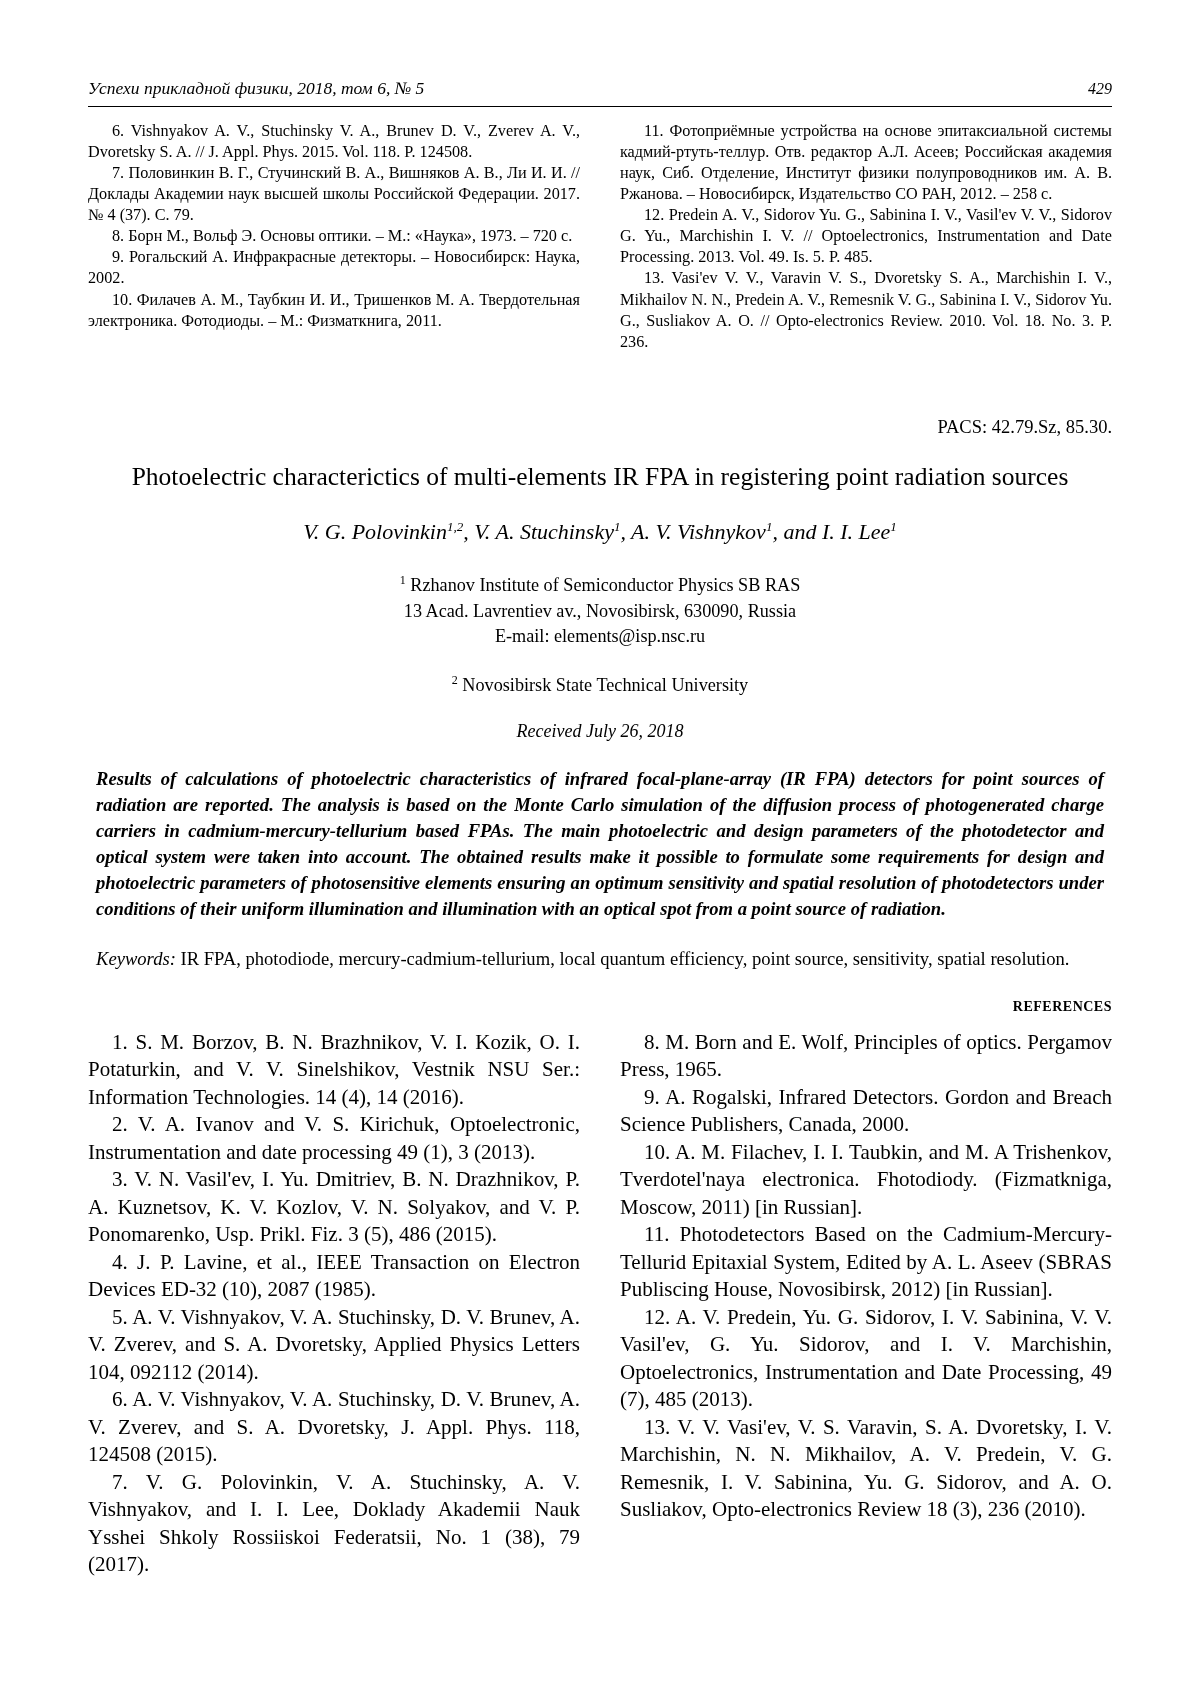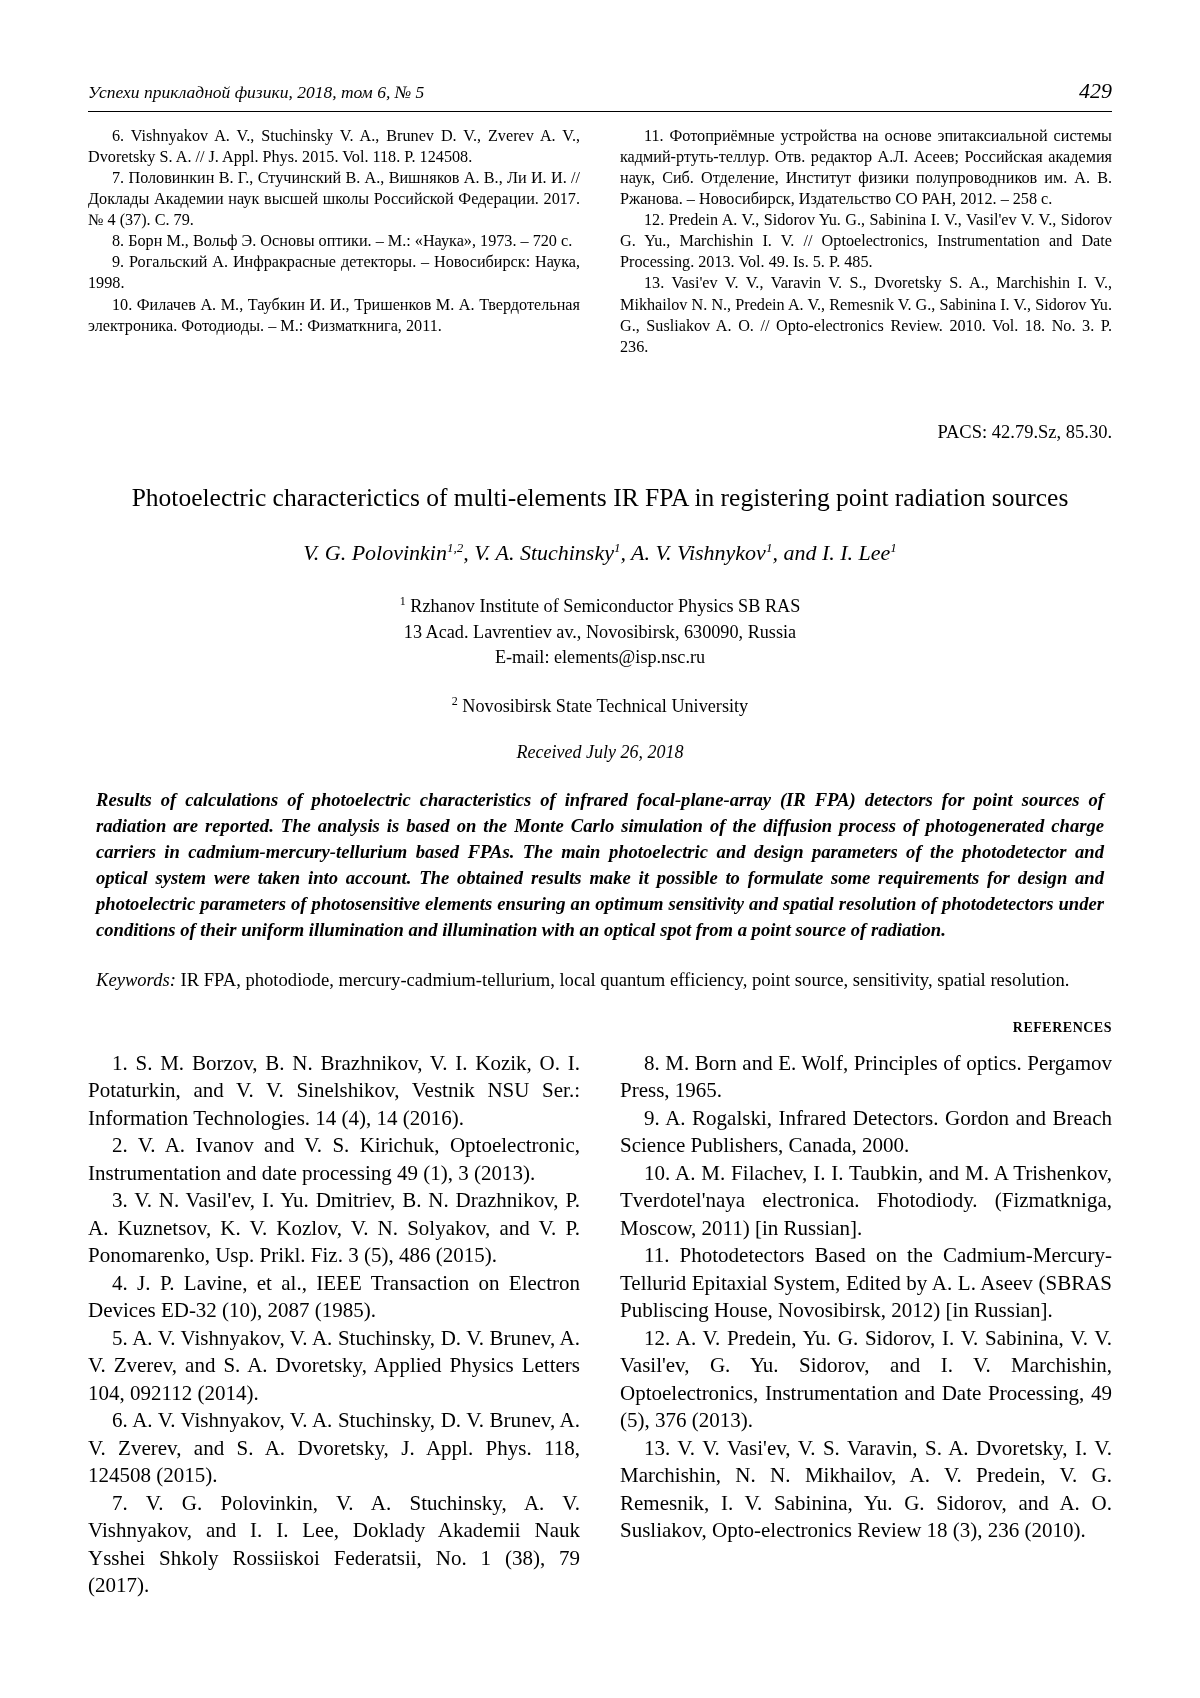--- a/index.html
+++ b/index.html
@@ -24,21 +24,21 @@
   
   .runhead {
     display: flex;
     justify-content: space-between;
     align-items: baseline;
     font-style: italic;
     font-size: 17.5px;
     padding-bottom: 7px;
   }
   .runhead .pageno {
-    font-size: 22px;
+    font-size: 16px;
   }
   .rule {
     border-bottom: 1px solid #000;
     margin-bottom: 14px;
   }
   
   .two-col {
     display: flex;
     gap: 40px;
   }
@@ -59,21 +59,21 @@
     text-align: justify;
     text-indent: 24px;
     margin: 0;
   }
 
   
   .pacs {
     text-align: right;
     font-size: 18.5px;
     margin-top: 64px;
-    margin-bottom: 38px;
+    margin-bottom: 22px;
   }
   
   .title {
     text-align: center;
     font-size: 25.5px;
     font-weight: normal;
     line-height: 1.32;
     margin: 16px 22px 26px 22px;
   }
   .authors {
@@ -128,21 +128,21 @@
     <div>Успехи прикладной физики, 2018, том 6, № 5</div>
     <div class="pageno">429</div>
   </div>
   <div class="rule"></div>
 
   <div class="two-col">
     <div class="col">
       <p class="ref it">6.  Vishnyakov A. V., Stuchinsky V. A., Brunev D. V., Zverev A. V., Dvoretsky S. A. // J. Appl. Phys. 2015. Vol. 118. P. 124508.</p>
       <p class="ref it">7.  Половинкин В. Г., Стучинский В. А., Вишняков А. В., Ли И. И. // Доклады Академии наук высшей школы Российской Федерации. 2017. № 4 (37). С. 79.</p>
       <p class="ref it">8.  Борн М., Вольф Э. Основы оптики. – М.: «Наука», 1973. – 720 с.</p>
-      <p class="ref it">9.  Рогальский А. Инфракрасные детекторы. – Новосибирск: Наука, 1998.</p>
+      <p class="ref it">9.  Рогальский А. Инфракрасные детекторы. – Новосибирск: Наука, 2002.</p>
       <p class="ref it">10.  Филачев А. М., Таубкин И. И., Тришенков М. А. Твердотельная электроника. Фотодиоды. – М.: Физматкнига, 2011.</p>
     </div>
     <div class="col">
       <p class="ref">11.  Фотоприёмные устройства на основе эпитаксиальной системы кадмий-ртуть-теллур. Отв. редактор А.Л. Асеев; Российская академия наук, Сиб. Отделение, Институт физики полупроводников им. А. В. Ржанова. – Новосибирск, Издательство СО РАН, 2012. – 258 с.</p>
       <p class="ref it">12.  Predein A. V., Sidorov Yu. G., Sabinina I. V., Vasil'ev V. V., Sidorov G. Yu., Marchishin I. V. // Optoelectronics, Instrumentation and Date Processing. 2013. Vol. 49. Is. 5. P. 485.</p>
       <p class="ref it">13.  Vasi'ev V. V., Varavin V. S., Dvoretsky S. A., Marchishin I. V., Mikhailov N. N., Predein A. V., Remesnik V. G., Sabinina I. V., Sidorov Yu. G., Susliakov A. O. // Opto-electronics Review. 2010. Vol. 18. No. 3. P. 236.</p>
     </div>
   </div>
 
   <div class="pacs">PACS: 42.79.Sz, 85.30.</div>
@@ -181,18 +181,18 @@
       <p class="ref-en">4.  J. P. Lavine, et al., IEEE Transaction on Electron Devices ED-32 (10), 2087 (1985).</p>
       <p class="ref-en">5.  A. V. Vishnyakov, V. A. Stuchinsky, D. V. Brunev, A. V. Zverev, and S. A. Dvoretsky, Applied Physics Letters 104, 092112 (2014).</p>
       <p class="ref-en">6.  A. V. Vishnyakov, V. A. Stuchinsky, D. V. Brunev, A. V. Zverev, and S. A. Dvoretsky, J. Appl. Phys. 118, 124508 (2015).</p>
       <p class="ref-en">7.  V. G. Polovinkin, V. A. Stuchinsky, A. V. Vishnyakov, and I. I. Lee, Doklady Akademii Nauk Ysshei Shkoly Rossiiskoi Federatsii, No. 1 (38), 79 (2017).</p>
     </div>
     <div class="col">
       <p class="ref-en">8.  M. Born and E. Wolf, Principles of optics. Pergamov Press, 1965.</p>
       <p class="ref-en">9.  A. Rogalski, Infrared Detectors. Gordon and Breach Science Publishers, Canada, 2000.</p>
       <p class="ref-en">10.  A. M. Filachev, I. I. Taubkin, and M. A Trishenkov, Tverdotel'naya electronica. Fhotodiody. (Fizmatkniga, Moscow, 2011) [in Russian].</p>
       <p class="ref-en">11.  Photodetectors Based on the Cadmium-Mercury-Tellurid Epitaxial System, Edited by A. L. Aseev (SBRAS Publiscing House, Novosibirsk, 2012) [in Russian].</p>
-      <p class="ref-en">12.  A. V. Predein, Yu. G. Sidorov, I. V. Sabinina, V. V. Vasil'ev, G. Yu. Sidorov, and I. V. Marchishin, Optoelectronics, Instrumentation and Date Processing, 49 (5), 376 (2013).</p>
+      <p class="ref-en">12.  A. V. Predein, Yu. G. Sidorov, I. V. Sabinina, V. V. Vasil'ev, G. Yu. Sidorov, and I. V. Marchishin, Optoelectronics, Instrumentation and Date Processing, 49 (7), 485 (2013).</p>
       <p class="ref-en">13.  V. V. Vasi'ev, V. S. Varavin, S. A. Dvoretsky, I. V. Marchishin, N. N. Mikhailov, A. V. Predein, V. G. Remesnik, I. V. Sabinina, Yu. G. Sidorov, and A. O. Susliakov, Opto-electronics Review 18 (3), 236 (2010).</p>
     </div>
   </div>
 
 </div>
 
 </body></html>

